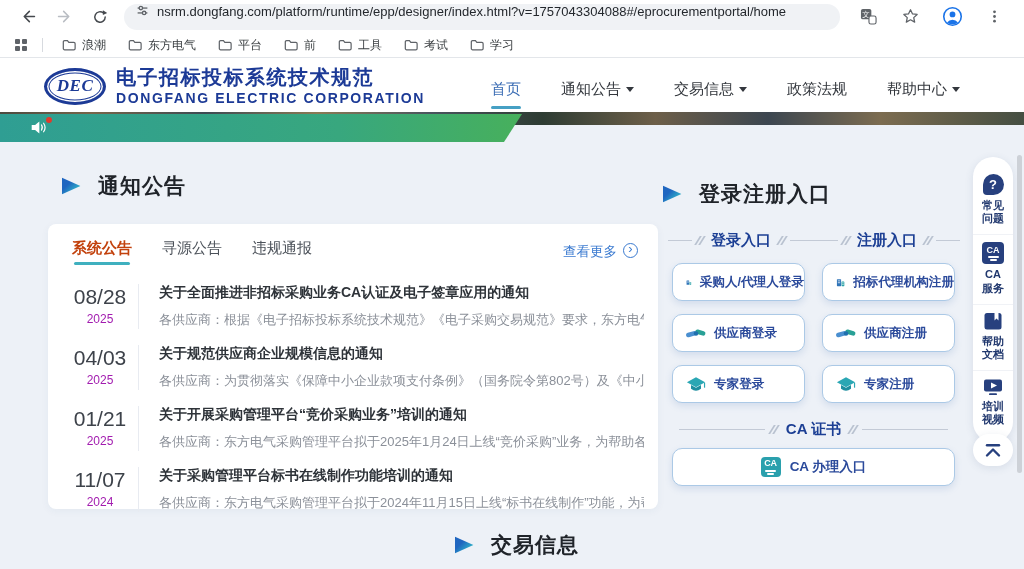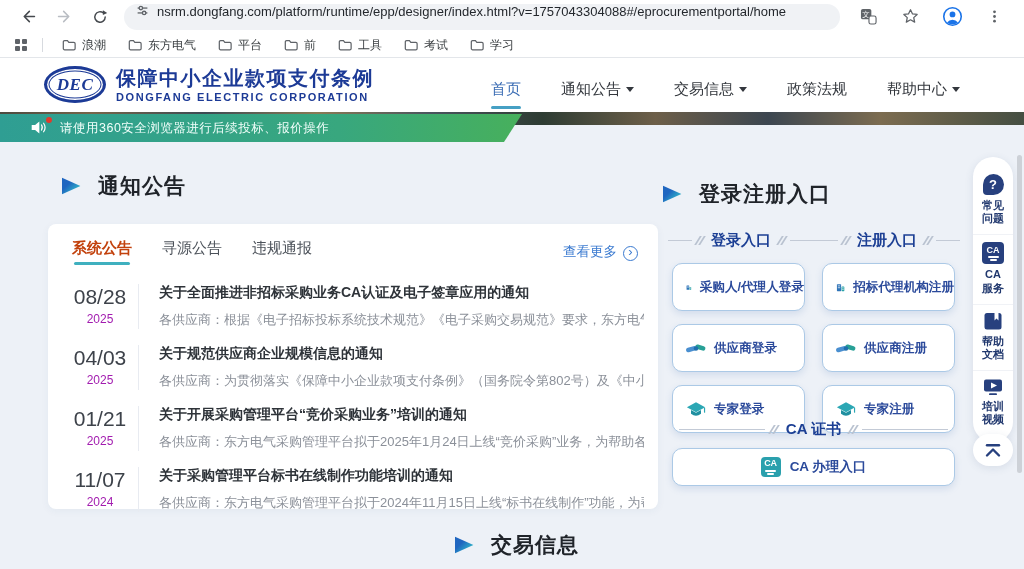--- a/index.html
+++ b/index.html
@@ -17,21 +17,21 @@
   .bm-sep { width:1px; height:14px; background:#d7dadf; margin:0 8px; }
   .bm-item { display:flex; align-items:center; gap:6px; margin:0 11px; cursor:pointer; }
   .bm-label { font-size:12px; color:#3c4043; }
 
   
   .site-header { position:absolute; top:58px; left:0; width:1024px; height:54px; background:#fff; z-index:30; }
   .brand { position:absolute; left:44px; top:8px; display:flex; align-items:center; gap:10px; }
   .logo-oval { width:62px; height:37px; border:3px solid #1c3a96; border-radius:50%; display:flex; align-items:center; justify-content:center; box-shadow:inset 0 0 0 1.5px #fff, inset 0 0 0 2.5px #1c3a96; }
   .logo-text { font-family:"Liberation Serif", serif; font-style:italic; font-weight:bold; font-size:17px; color:#1c3a96; letter-spacing:.5px; }
   .brand-cn { font-size:20px; font-weight:bold; color:#1c3a96; letter-spacing:1.5px; line-height:1.1; }
-  .brand-en { font-size:11px; font-weight:bold; color:#1c3a96; letter-spacing:1.6px; margin-top:2px; }
+  .brand-en { font-size:14px; font-weight:bold; color:#1c3a96; letter-spacing:1.6px; margin-top:2px; }
   .nav { position:absolute; right:64px; top:0; height:54px; display:flex; align-items:center; gap:40px; }
   .nav-item { font-size:15px; color:#33373d; cursor:pointer; display:flex; align-items:center; gap:5px; position:relative; padding:6px 0;margin-top:8px; }
   .nav-item.active { color:#3a6cb4; }
   .nav-item.active .nav-underline { position:absolute; left:50%; transform:translateX(-50%); bottom:-4px; width:30px; height:3px; border-radius:2px; background:#46a0c4; }
   .caret { width:0; height:0; border-left:4.5px solid transparent; border-right:4.5px solid transparent; border-top:5.5px solid #33373d; margin-top:1px; }
 
   
   .hero-strip { position:absolute; top:112px; left:0; width:1024px; height:13px;
     background:linear-gradient(90deg,#4b4a40 0%,#77654a 9%,#3d4a53 20%,#8a7a55 31%,#49545e 42%,#2e3c33 53%,#6d5f49 64%,#3c4650 75%,#7c6c50 86%,#454f42 100%); }
   .ribbon { position:absolute; top:114px; left:0; width:522px; height:28px;
@@ -46,40 +46,40 @@
   .sec-head { position:absolute; display:flex; align-items:center; gap:16px; z-index:5; }
   .sec-title { font-size:21px; font-weight:bold; color:#20242a; letter-spacing:1px; }
   .tri-icon { width:20px; height:18px; background:linear-gradient(135deg,#1f66c0 35%,#2fb3c9 75%); clip-path:polygon(0 4%,92% 50%,0 96%); }
 
   
   .card { position:absolute; left:48px; top:224px; width:610px; height:285px; background:#fff; border-radius:8px; box-shadow:0 2px 8px rgba(40,70,120,.05); z-index:5; }
   .tabs { display:flex; align-items:center; padding:15px 20px 9px 24px; }
   .tab { font-size:15px; color:#4c525a; margin-right:30px; cursor:pointer; position:relative; padding-bottom:7px; }
   .tab.active { color:#c2410c; font-weight:bold; }
   .tab.active::after { content:""; position:absolute; left:50%; transform:translateX(-50%); bottom:0; width:56px; height:3px; border-radius:2px; background:#3fb0bf; }
-  .more { margin-left:auto; display:flex; align-items:flex-end; gap:6px; color:#3a7ad0; font-size:13.5px; cursor:pointer; }
+  .more { margin-left:auto; display:flex; align-items:flex-start; gap:6px; color:#3a7ad0; font-size:13.5px; cursor:pointer; }
   .circle-arrow { width:15px; height:15px; border:1.4px solid #3a7ad0; border-radius:50%; position:relative; }
   .circle-arrow::after { content:"›"; position:absolute; left:4.2px; top:-3.2px; font-size:13px; color:#3a7ad0; }
   .n-row { display:flex; align-items:flex-start; padding:10px 14px 6px 14px; cursor:pointer; }
   .n-date { width:76px; text-align:center; padding-top:1px; }
   .n-date .d { font-size:21px; color:#3d424a; }
   .n-date .y { font-size:12px; color:#a21caf; margin-top:3px; }
   .n-body { flex:1; min-width:0; border-left:1px solid #e8ebf1; padding-left:20px; }
   .n-title { font-size:14px; font-weight:bold; color:#2e3339; white-space:nowrap; overflow:hidden; text-overflow:ellipsis; }
   .n-desc { font-size:13px; color:#8b9099; margin-top:9px; white-space:nowrap; overflow:hidden; }
 
   
   .sub-labels { position:absolute; left:668px; top:231px; width:292px; display:flex; z-index:5; }
   .sub-col { flex:1; display:flex; align-items:center; justify-content:center; gap:5px;font-family:Liberation Mono, monospace; }
   .sub-line { height:1px; background:#c3cad6; flex:1; max-width:42px; }
   .slashes { display:flex; gap:2.5px; }
   .slash { width:1.6px; height:9px; background:#b9c2d0; transform:skewX(-32deg); }
   .sub-text { font-size:15px; font-weight:bold; color:#1c3f94; margin:0 3px; }
   .btn-grid { position:absolute; left:672px; top:263px; width:283px; display:grid; grid-template-columns:133px 133px; column-gap:17px; row-gap:13px; z-index:5; }
-  .entry-btn { height:48px; background:#fff; border:1px solid #abc9e6; border-radius:10px; box-shadow:0 3px 7px rgba(90,130,190,.18); display:flex; align-items:center; padding-left:13px; gap:8px; cursor:pointer; }
+  .entry-btn { height:38px; background:#fff; border:1px solid #abc9e6; border-radius:10px; box-shadow:0 3px 7px rgba(90,130,190,.18); display:flex; align-items:center; padding-left:13px; gap:8px; cursor:pointer; }
   .entry-btn .lbl { font-size:12.6px; font-weight:bold; color:#2b4a9b; white-space:nowrap; }
   .ca-divider { position:absolute; left:672px; top:420px; width:283px; display:flex; align-items:center; justify-content:center; gap:6px; z-index:5; }
   .ca-divider .sub-line { max-width:86px; }
   .ca-btn { position:absolute; left:672px; top:448px; width:283px; height:38px; background:#fff; border:1px solid #abc9e6; border-radius:10px; box-shadow:0 3px 7px rgba(90,130,190,.18); display:flex; align-items:center; justify-content:center; gap:9px; cursor:pointer; z-index:5; }
   .ca-btn .lbl { font-size:13.5px; font-weight:bold; color:#2b4a9b; }
   .ca-badge { width:20px; height:20px; border-radius:4px; background:#2aa0ad; display:flex; flex-direction:column; align-items:center; justify-content:center; gap:1.5px; }
   .ca-badge .ca-g { color:#fff; font-size:9px; font-weight:bold; line-height:1; }
   .ca-badge .bar1 { width:11px; height:1.6px; background:#fff; border-radius:1px; }
   .ca-badge .bar2 { width:7px; height:1.6px; background:#fff; border-radius:1px; }
   .ca-badge.navy { background:#27407e; width:22px; height:22px; }
@@ -210,21 +210,21 @@
     </div>
   </div>
 </div>
 
 <div class="site-header">
   <div class="brand">
     <div class="logo-oval">
       <span class="logo-text">DEC</span>
     </div>
     <div>
-      <div class="brand-cn">保障中小企业款项支付条例</div>
+      <div class="brand-cn">电子招标投标系统技术规范</div>
       <div class="brand-en">DONGFANG ELECTRIC CORPORATION</div>
     </div>
   </div>
   <div class="nav">
     <div class="nav-item active">
       <span>首页</span>
       <span class="nav-underline"></span>
     </div>
     <div class="nav-item">
       <span>通知公告</span>
@@ -247,21 +247,20 @@
 <div class="hero-strip"></div>
 <div class="ribbon">
   <div class="speaker-wrap">
     <svg width="17" height="15" viewBox="0 0 20 16">
         <polygon points="2,5 6,5 11,1 11,15 6,11 2,11" fill="#ffffff"></polygon>
         <path d="M13.5 5 q2 3 0 6" stroke="#ffffff" fill="none" stroke-width="1.4" stroke-linecap="round"></path>
         <path d="M16 3 q3.5 5 0 10" stroke="#ffffff" fill="none" stroke-width="1.4" stroke-linecap="round"></path>
       </svg>
     <span class="red-dot"></span>
   </div>
-  <span class="ribbon-text">请使用360安全浏览器进行后续投标、报价操作</span>
 </div>
 
 <div class="sec-head" style="left:62px; top:172px;">
   <span class="tri-icon"></span>
   <span class="sec-title">通知公告</span>
 </div>
 
 <div class="card">
   <div class="tabs">
     <span class="tab active">系统公告</span>

